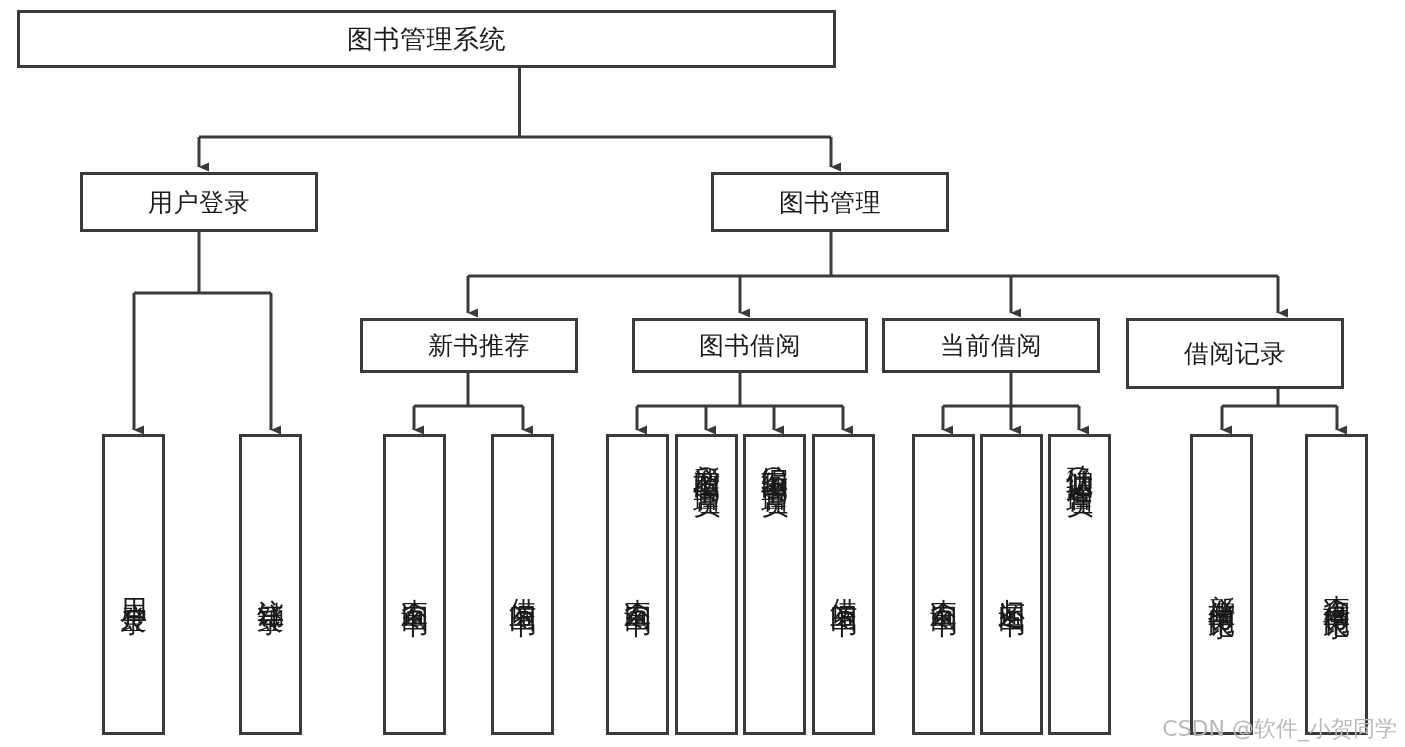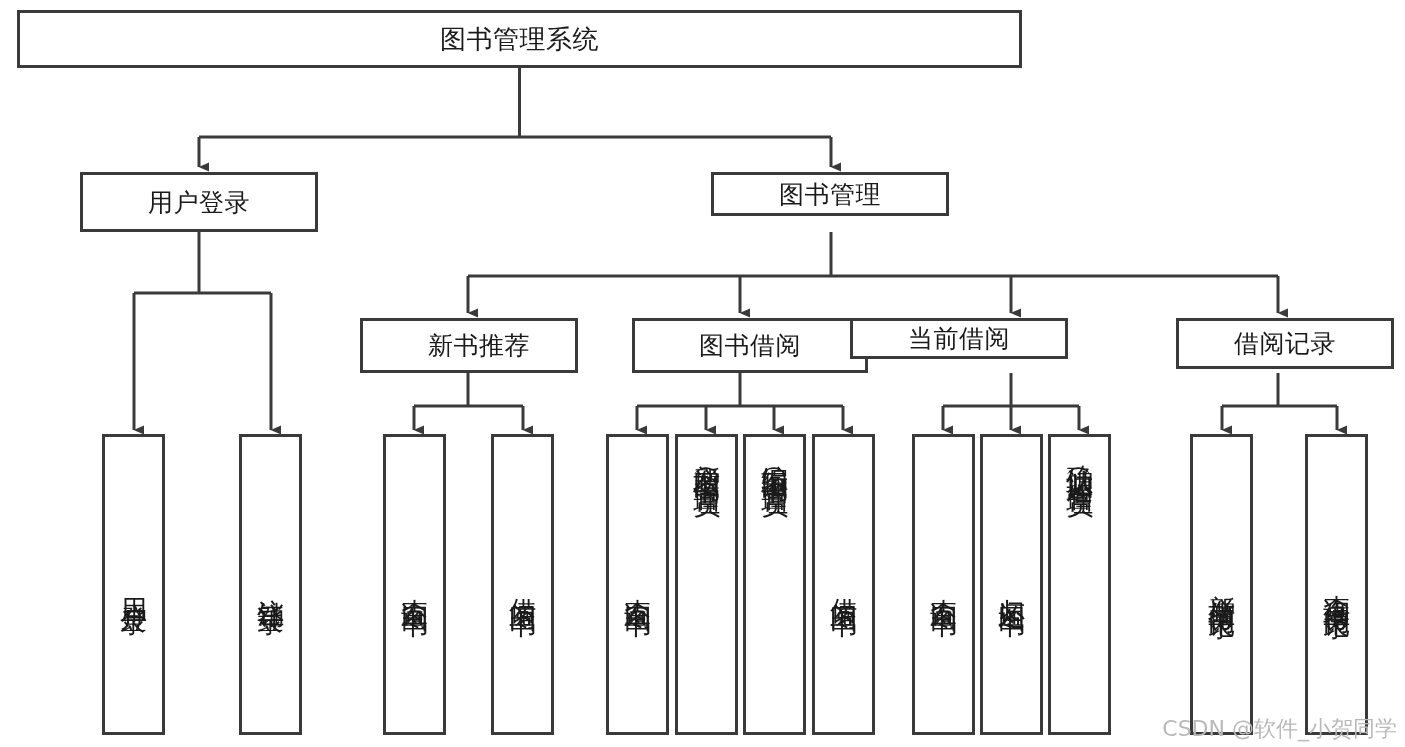--- a/index.html
+++ b/index.html
@@ -117,45 +117,45 @@
       <path d="M1011,406 L1011,430" marker-end="url(#arrow)"></path>
       <path d="M1079,406 L1079,430" marker-end="url(#arrow)"></path>
 
       <path d="M1278,373 L1278,406"></path>
       <path d="M1222,406 L1337,406"></path>
       <path d="M1222,406 L1222,430" marker-end="url(#arrow)"></path>
       <path d="M1337,406 L1337,430" marker-end="url(#arrow)"></path>
     </g>
   </svg>
 
-  <div class="node root-node" style="left:17px;top:10px;width:1005px;height:58px;">
+  <div class="node root-node" style="left:17px;top:10px;width:819px;height:58px;">
     <span class="lbl">图书管理系统</span>
   </div>
 
   <div class="node h-node" style="left:80px;top:172px;width:238px;height:60px;">
     <span class="lbl">用户登录</span>
   </div>
 
-  <div class="node h-node" style="left:711px;top:172px;width:238px;height:44px;">
+  <div class="node h-node" style="left:711px;top:172px;width:238px;height:60px;">
     <span class="lbl">图书管理</span>
   </div>
 
   <div class="node h-node" style="left:360px;top:318px;width:218px;height:55px;padding-left:20px;">
     <span class="lbl">新书推荐</span>
   </div>
 
   <div class="node h-node" style="left:632px;top:318px;width:236px;height:55px;">
     <span class="lbl">图书借阅</span>
   </div>
 
-  <div class="node h-node" style="left:850px;top:318px;width:218px;height:41px;">
+  <div class="node h-node" style="left:882px;top:318px;width:218px;height:55px;">
     <span class="lbl">当前借阅</span>
   </div>
 
-  <div class="node h-node" style="left:1176px;top:318px;width:218px;height:51px;">
+  <div class="node h-node" style="left:1126px;top:318px;width:218px;height:71px;">
     <span class="lbl">借阅记录</span>
   </div>
 
   <div class="leaf center" style="left:102px;top:434px;width:63px;height:301px;">
     <span class="vlbl">用户登录</span>
   </div>
 
   <div class="leaf center" style="left:239px;top:434px;width:63px;height:301px;">
     <span class="vlbl">注销登录</span>
   </div>

